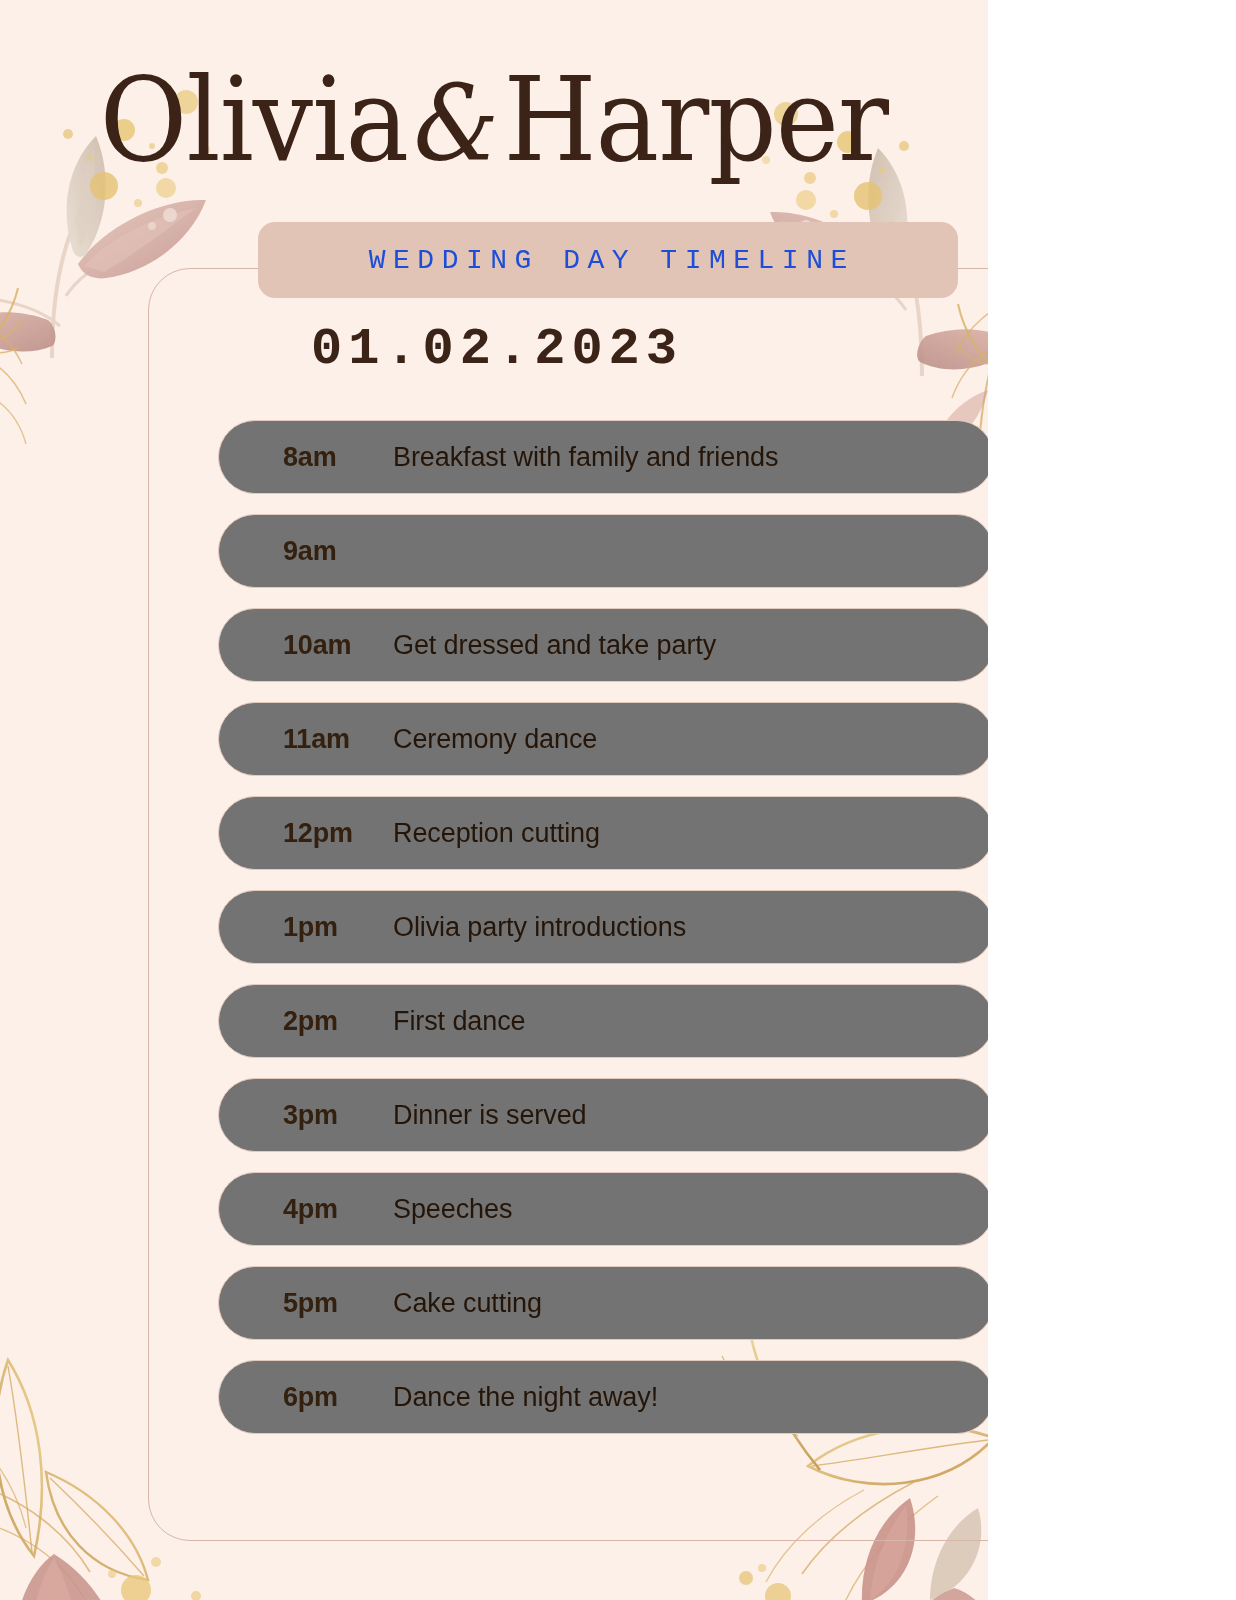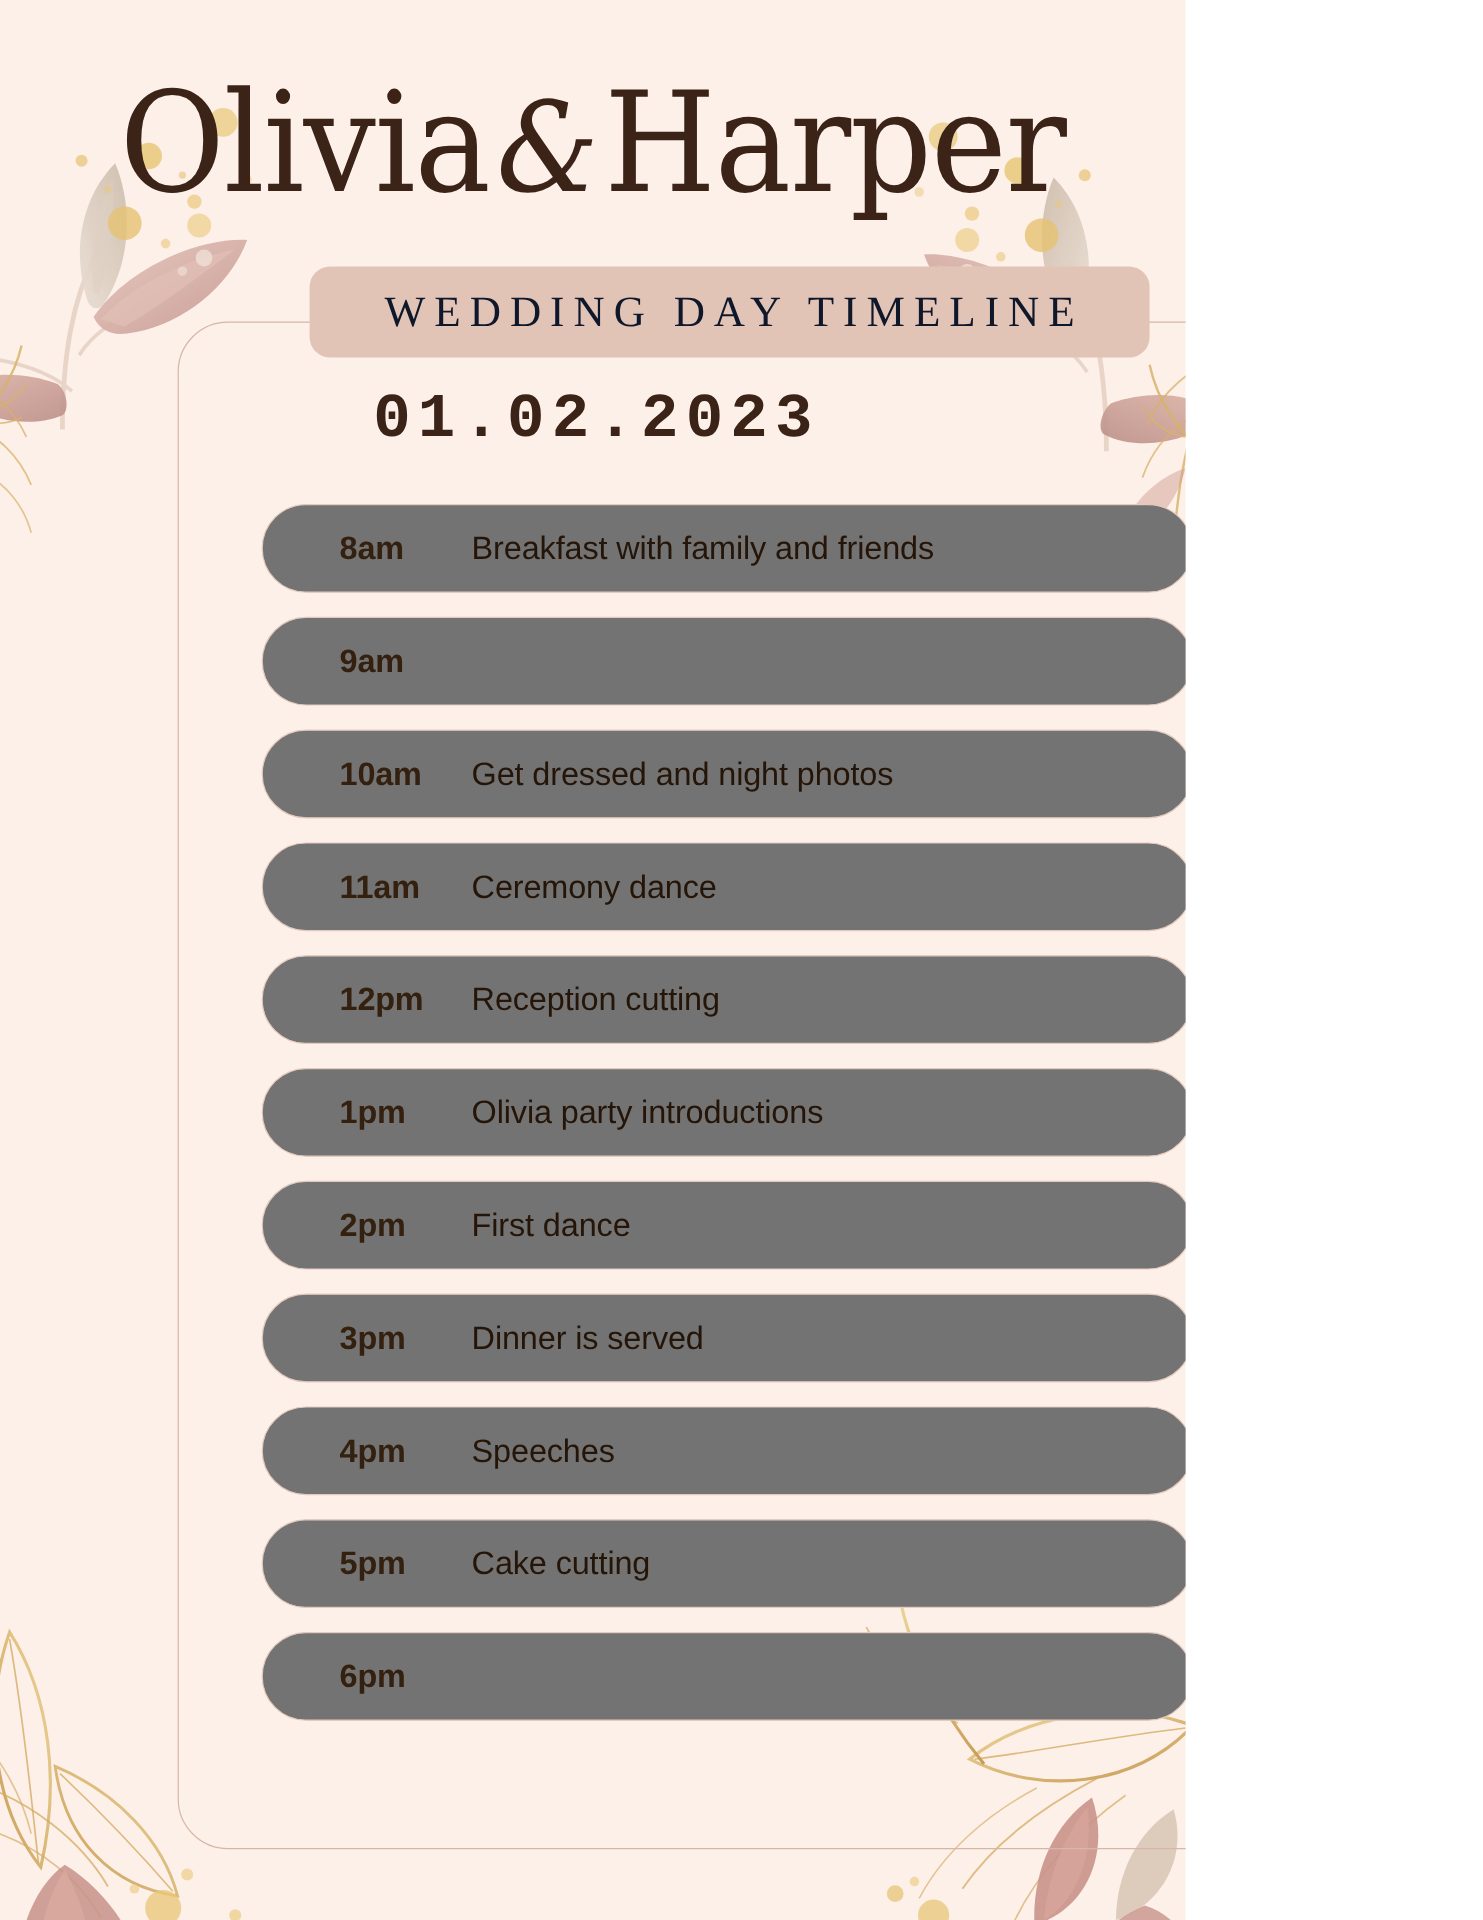--- a/index.html
+++ b/index.html
@@ -89,25 +89,25 @@
     height: 76px;
     background: #e2c4b6;
     border-radius: 17px;
     display: flex;
     align-items: center;
     justify-content: center;
     box-sizing: border-box;
     z-index: 5;
   }
   #banner-text {
-    font-family: Liberation Serif, serif;
-    font-size: 36px;
+    font-family: Liberation Mono, monospace;
+    font-size: 28px;
     font-weight: 400;
     letter-spacing: 7.5px;
-    color: #0f172a;
+    color: #1d4ed8;
     text-indent: 7.5px;
     white-space: nowrap;
   }
 
   
   #date {
     position: absolute;
     top: 320px;
     left: 0;
     width: 100%;
@@ -355,21 +355,21 @@
         <span class="row-time">8am</span>
         <span class="row-label">Breakfast with family and friends</span>
       </div>
 
       <div class="row">
         <span class="row-time">9am</span>
       </div>
 
       <div class="row">
         <span class="row-time">10am</span>
-        <span class="row-label">Get dressed and night photos</span>
+        <span class="row-label">Get dressed and take party</span>
       </div>
 
       <div class="row">
         <span class="row-time">11am</span>
         <span class="row-label">Ceremony dance</span>
       </div>
 
       <div class="row">
         <span class="row-time">12pm</span>
         <span class="row-label">Reception cutting</span>
@@ -395,17 +395,18 @@
         <span class="row-label">Speeches</span>
       </div>
 
       <div class="row">
         <span class="row-time">5pm</span>
         <span class="row-label">Cake cutting</span>
       </div>
 
       <div class="row">
         <span class="row-time">6pm</span>
+        <span class="row-label">Dance the night away!</span>
       </div>
 
     </div>
   </div>
 </div>
 
 </body></html>

